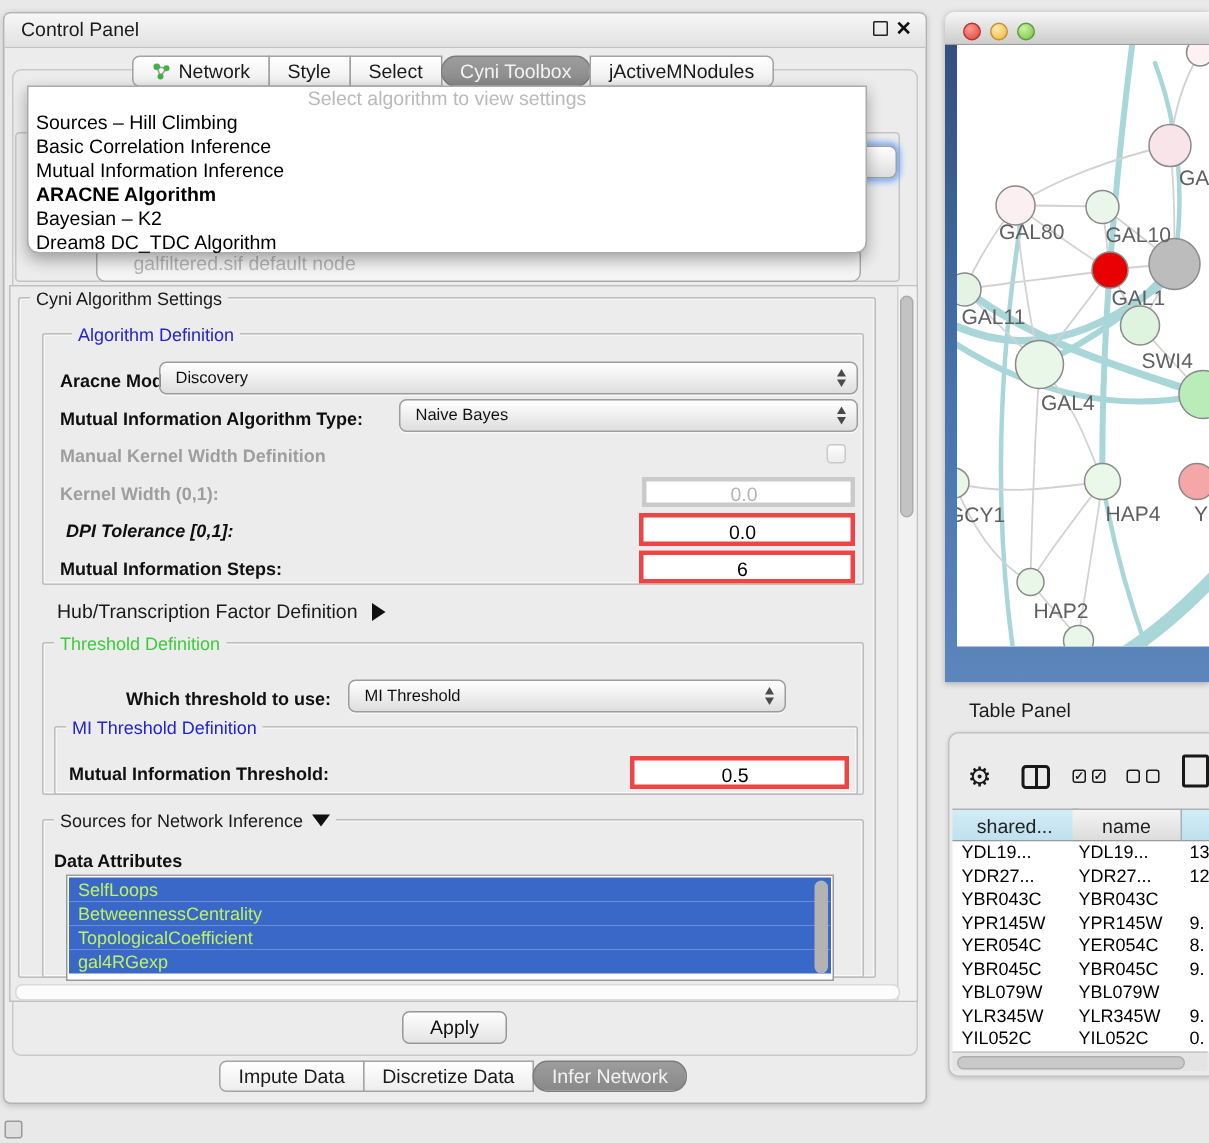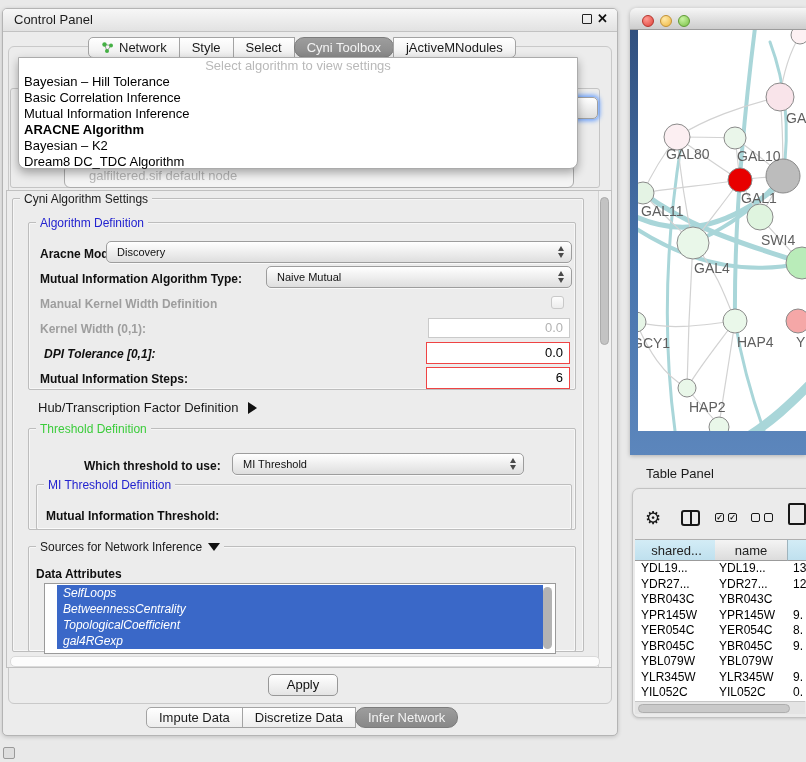--- a/index.html
+++ b/index.html
@@ -68,37 +68,37 @@
 
   .combo { position:absolute; height:22px; background:linear-gradient(#ffffff,#dedede);
          border:1px solid #9d9d9d; border-radius:5px; font-size:11px; color:#111;
          line-height:20px; padding-left:10px; box-shadow:0 1px 0 rgba(255,255,255,.7); }
   .combo .arrows { position:absolute; right:7px; top:4px; }
   .tri-up { width:0; height:0; border-left:3.5px solid transparent; border-right:3.5px solid transparent;
          border-bottom:5px solid #4a4a4a; margin-bottom:2px; }
   .tri-dn { width:0; height:0; border-left:3.5px solid transparent; border-right:3.5px solid transparent;
          border-top:5px solid #4a4a4a; }
 
-  .tfield { position:absolute; background:#fff; border:1px solid #ef4444; font-size:13px; color:#000;
-         text-align:right; padding-right:6px; }
+  .tfield { position:absolute; background:#fff; border:3px solid #ef4444; font-size:13px; color:#000;
+         text-align:center; padding-right:6px; }
   .tfield.dis { border-color:#cacaca; color:#b3b3b3; }
 
   .checkbox { position:absolute; width:13px; height:13px; border:1px solid #c9c9c9; border-radius:3px;
          background:linear-gradient(#fdfdfd,#ececec); }
 
   .hub-arrow { display:inline-block; width:0; height:0; border-top:6px solid transparent;
          border-bottom:6px solid transparent; border-left:9px solid #111; margin-left:10px;
          vertical-align:-2px; }
   .src-arrow { display:inline-block; width:0; height:0; border-left:6px solid transparent;
          border-right:6px solid transparent; border-top:8px solid #111; margin-left:6px; vertical-align:0px; }
 
   .listbox { position:absolute; left:44px; top:583px; width:512px; height:71px;
          background:#fff; border:1px solid #9a9a9a; overflow:hidden; }
-  .list-item { height:16px; line-height:16px; font-size:12px; color:#ffffff; background:#3a68c8;
-         padding-left:6px; margin:0 12px;font-style:italic; }
+  .list-item { height:16px; line-height:16px; font-size:12px; color:#bef264; background:#3a68c8;
+         padding-left:6px; margin:0 1px; }
   .list-sb { position:absolute; right:3px; top:3px; width:9px; height:62px; background:#b3b3b3;
          border-radius:5px; }
 
   .white-strip { position:absolute; left:10px; top:656px; width:590px; height:11px;
          background:#fcfcfc; border:1px solid #dadada; border-radius:5px; }
 
   .btn { position:absolute; left:268px; top:674px; width:70px; height:22px;
          background:linear-gradient(#ffffff,#e4e4e4); border:1px solid #979797; border-radius:5px;
          font-size:13px; color:#111; text-align:center; line-height:20px; }
 
@@ -185,50 +185,50 @@
         <span>jActiveMNodules</span>
       </div>
   </div>
 
   <div class="hidden-group"></div>
   <div class="focus-combo"></div>
   <div class="bg-combo">galfiltered.sif default node</div>
 
   <div class="popup">
     <div class="popup-ph">Select algorithm to view settings</div>
-    <div class="popup-item">Bayesian – Hill Tolerance</div>
+    <div class="popup-item">Sources – Hill Climbing</div>
     <div class="popup-item">Basic Correlation Inference</div>
     <div class="popup-item">Mutual Information Inference</div>
     <div class="popup-item bold">ARACNE Algorithm</div>
     <div class="popup-item">Bayesian – K2</div>
     <div class="popup-item">Dream8 DC_TDC Algorithm</div>
   </div>
 
   <div class="settings-box"></div>
   <div class="sb-track"></div>
   <div class="sb-thumb"></div>
 
   <div class="group" style="left:12px; top:198px; width:572px; height:454px;"></div>
   <div class="legend" style="left:20px; top:192px;">Cyni Algorithm Settings</div>
 
   <div class="group" style="left:28px; top:222px; width:548px; height:168px;"></div>
-  <div class="legend blue" style="left:36px; top:216px;">Algorithm Definition</div>
+  <div class="legend blue" style="left:48px; top:216px;">Algorithm Definition</div>
 
   <div class="flabel" style="left:40px; top:247px;">Aracne Mode:</div>
   <div class="combo" style="left:106px; top:241px; width:466px;">
     <span>Discovery</span>
     <span class="arrows">
         <div class="tri-up"></div>
         <div class="tri-dn"></div>
       </span>
   </div>
 
   <div class="flabel" style="left:40px; top:272px;">Mutual Information Algorithm Type:</div>
   <div class="combo" style="left:266px; top:266px; width:306px;">
-    <span>Naive Mutual</span>
+    <span>Naive Bayes</span>
     <span class="arrows">
         <div class="tri-up"></div>
         <div class="tri-dn"></div>
       </span>
   </div>
 
   <div class="flabel dis" style="left:40px; top:297px;">Manual Kernel Width Definition</div>
   <div class="checkbox" style="left:551px; top:296px;"></div>
 
   <div class="flabel dis" style="left:40px; top:322px;">Kernel Width (0,1):</div>
@@ -252,20 +252,21 @@
     <span>MI Threshold</span>
     <span class="arrows">
         <div class="tri-up"></div>
         <div class="tri-dn"></div>
       </span>
   </div>
 
   <div class="group" style="left:36px; top:484px; width:536px; height:46px;"></div>
   <div class="legend blue" style="left:44px; top:478px;">MI Threshold Definition</div>
   <div class="flabel" style="left:46px; top:509px;">Mutual Information Threshold:</div>
+  <div class="tfield" style="left:420px; top:504px; width:146px; height:22px; line-height:20px;">0.5</div>
 
   <div class="group" style="left:28px; top:546px; width:548px; height:106px;"></div>
   <div class="legend" style="left:36px; top:540px;">
     <span>Sources for Network Inference</span><span class="src-arrow"></span>
   </div>
   <div class="flabel" style="left:36px; top:567px;">Data Attributes</div>
 
   <div class="listbox">
     <div style="height:1px;"></div>
     <div class="list-item">SelfLoops</div>

